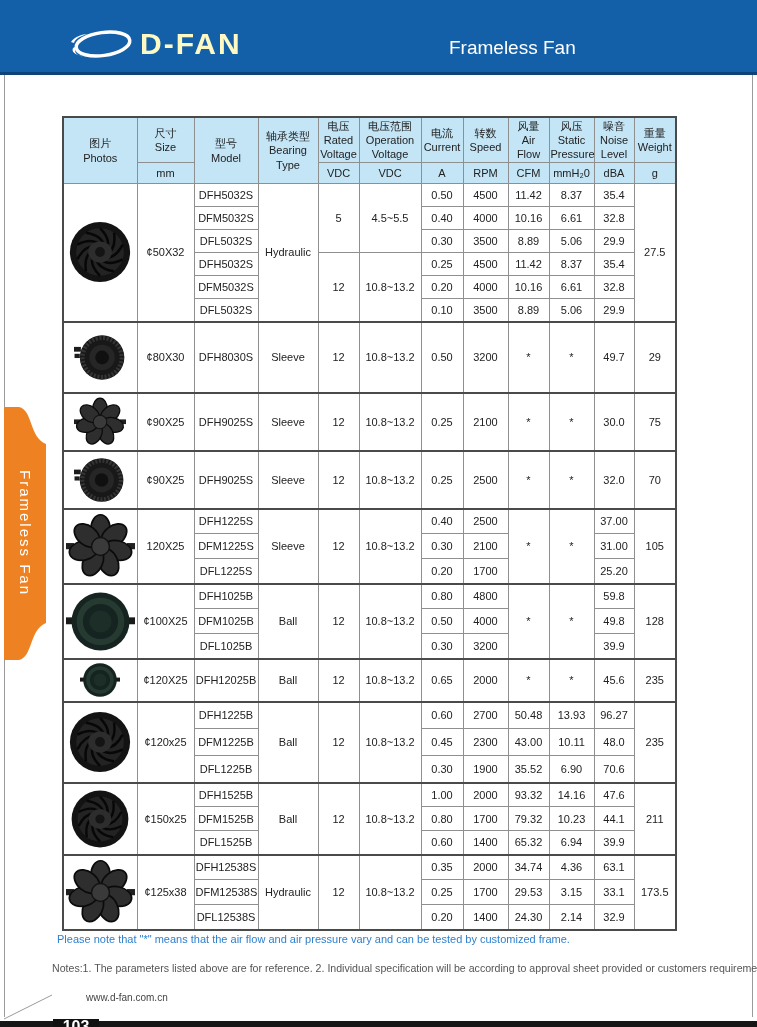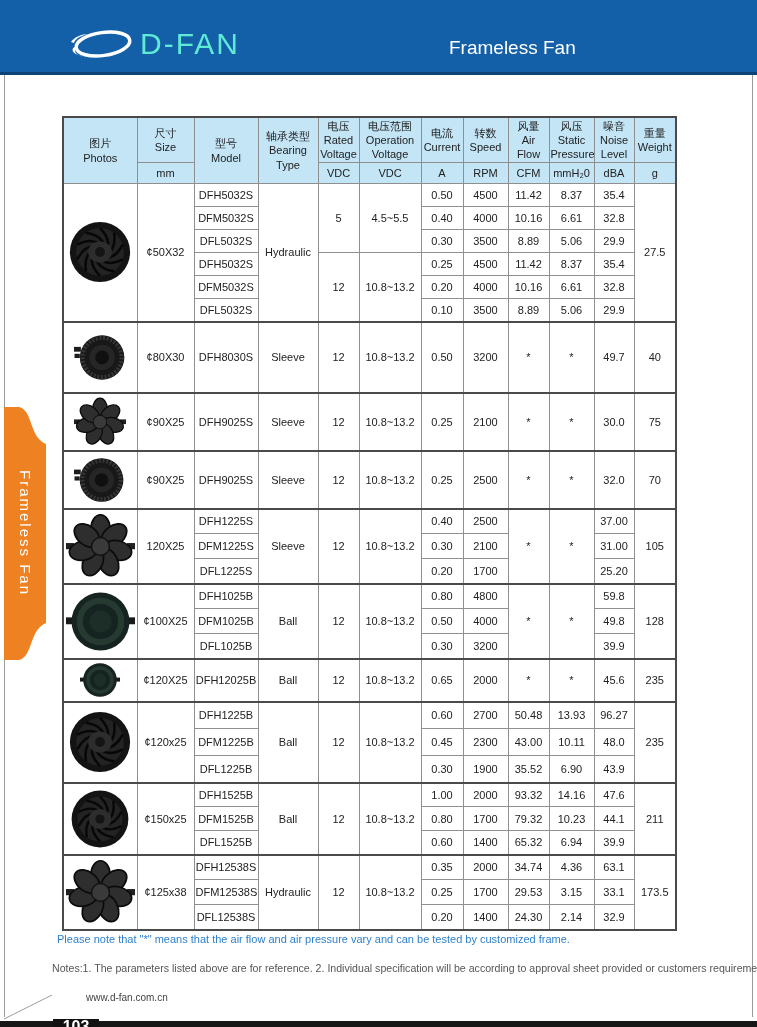--- a/index.html
+++ b/index.html
@@ -8,21 +8,21 @@
     background:#ffffff; overflow:hidden;
     font-family:"Liberation Sans", sans-serif; color:#222;
   }
   
   .topbar {
     position:absolute; left:0; top:0; width:757px; height:72px;
     background:#1460A8; border-bottom:3px solid #0D4377;
   }
   .logo { position:absolute; left:68px; top:27px; display:flex; align-items:center; }
   .brand {
-    color:#5eead4; font-size:30px; font-weight:normal; letter-spacing:2px; margin-left:6px;
+    color:#fef9c3; font-size:30px; font-weight:bold; letter-spacing:2px; margin-left:6px;
   }
   .title-zh {
     position:absolute; left:293px; top:12px; color:#fff; font-size:36px;
     letter-spacing:4px; font-weight:500;
   }
   .title-en {
     position:absolute; left:449px; top:37px; color:#fff; font-size:19px;
   }
   
   .edge-l { position:absolute; left:4px; top:75px; width:1px; height:942px; background:#9a9a9a; }
@@ -237,21 +237,21 @@
             <td rowspan="1">¢80X30</td>
             <td>DFH8030S</td>
             <td rowspan="1">Sleeve</td>
             <td rowspan="1">12</td>
             <td rowspan="1">10.8~13.2</td>
             <td>0.50</td>
             <td>3200</td>
             <td>*</td>
             <td>*</td>
             <td>49.7</td>
-            <td rowspan="1">40</td>
+            <td rowspan="1">29</td>
           </tr>
           <tr style="height:58px" class="group-start">
             <td class="photo-cell" rowspan="1">
                    <div class="fan-photo">
                 <svg width="52" height="52" viewBox="0 0 100 100">
                   <rect x="0" y="45" width="12" height="9" fill="#202020"></rect>
       <rect x="88" y="45" width="12" height="9" fill="#202020"></rect>
       <ellipse cx="50" cy="25" rx="14" ry="21" fill="#2e2e2e" stroke="#0b0b0b" stroke-width="2.5" transform="rotate(0 50 50)"></ellipse>
                   <ellipse cx="50" cy="25" rx="14" ry="21" fill="#2e2e2e" stroke="#0b0b0b" stroke-width="2.5" transform="rotate(51 50 50)"></ellipse>
                   <ellipse cx="50" cy="25" rx="14" ry="21" fill="#2e2e2e" stroke="#0b0b0b" stroke-width="2.5" transform="rotate(103 50 50)"></ellipse>
@@ -441,21 +441,21 @@
             <td>43.00</td>
             <td>10.11</td>
             <td>48.0</td>
           </tr>
           <tr style="height:27px">
             <td>DFL1225B</td>
             <td>0.30</td>
             <td>1900</td>
             <td>35.52</td>
             <td>6.90</td>
-            <td>43.9</td>
+            <td>70.6</td>
           </tr>
           <tr style="height:24px" class="group-start">
             <td class="photo-cell" rowspan="3">
                    <div class="fan-photo">
                 <svg width="66" height="66" viewBox="0 0 100 100">
                   <circle cx="50" cy="50" r="43" fill="#131313"></circle>
       <circle cx="50" cy="50" r="34" fill="#232323"></circle>
       <path d="M50 16 Q 68 34 58 50" stroke="#070707" stroke-width="3.5" fill="none" transform="rotate(0 50 50)"></path>
                   <path d="M50 16 Q 68 34 58 50" stroke="#070707" stroke-width="3.5" fill="none" transform="rotate(36 50 50)"></path>
                   <path d="M50 16 Q 68 34 58 50" stroke="#070707" stroke-width="3.5" fill="none" transform="rotate(72 50 50)"></path>

